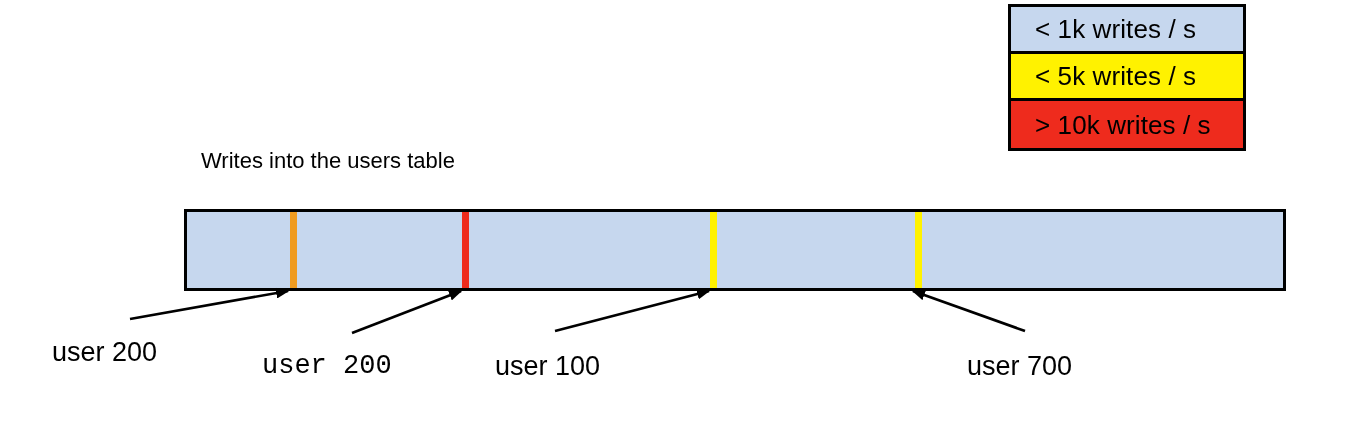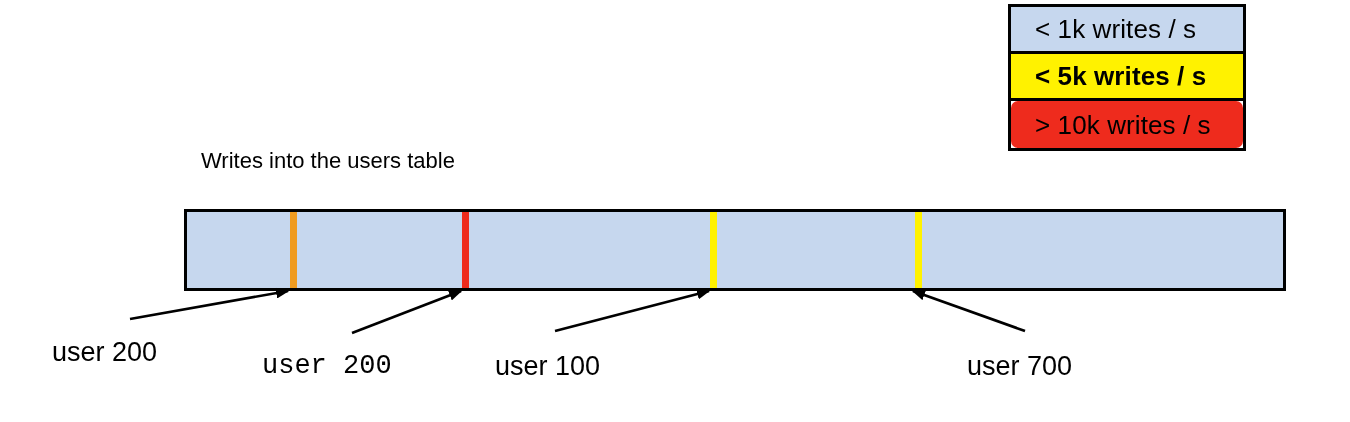--- a/index.html
+++ b/index.html
@@ -85,24 +85,24 @@
     pointer-events: none;
   }
 </style>
 </head>
 <body>
 
 <div id="legend">
   <div class="legend-row" style="background: rgb(198, 215, 238);">
     <span>&lt; 1k writes / s</span>
   </div>
-  <div class="legend-row" style="background: rgb(255, 242, 0); font-weight: bold;">
+  <div class="legend-row" style="background: rgb(255, 242, 0);">
     <span>&lt; 5k writes / s</span>
   </div>
-  <div class="legend-row" style="background: rgb(238, 43, 29); border-radius: 7px;">
+  <div class="legend-row" style="background: rgb(238, 43, 29);">
     <span>&gt; 10k writes / s</span>
   </div>
 </div>
 
 <div id="chart-title">Writes into the users table</div>
 
 <div id="bar" style="background: rgb(198, 215, 238);">
   <div class="segment-marker" style="left: 103px; background: rgb(239, 155, 32);"></div>
   <div class="segment-marker" style="left: 275px; background: rgb(238, 43, 29);"></div>
   <div class="segment-marker" style="left: 523px; background: rgb(255, 242, 0);"></div>

